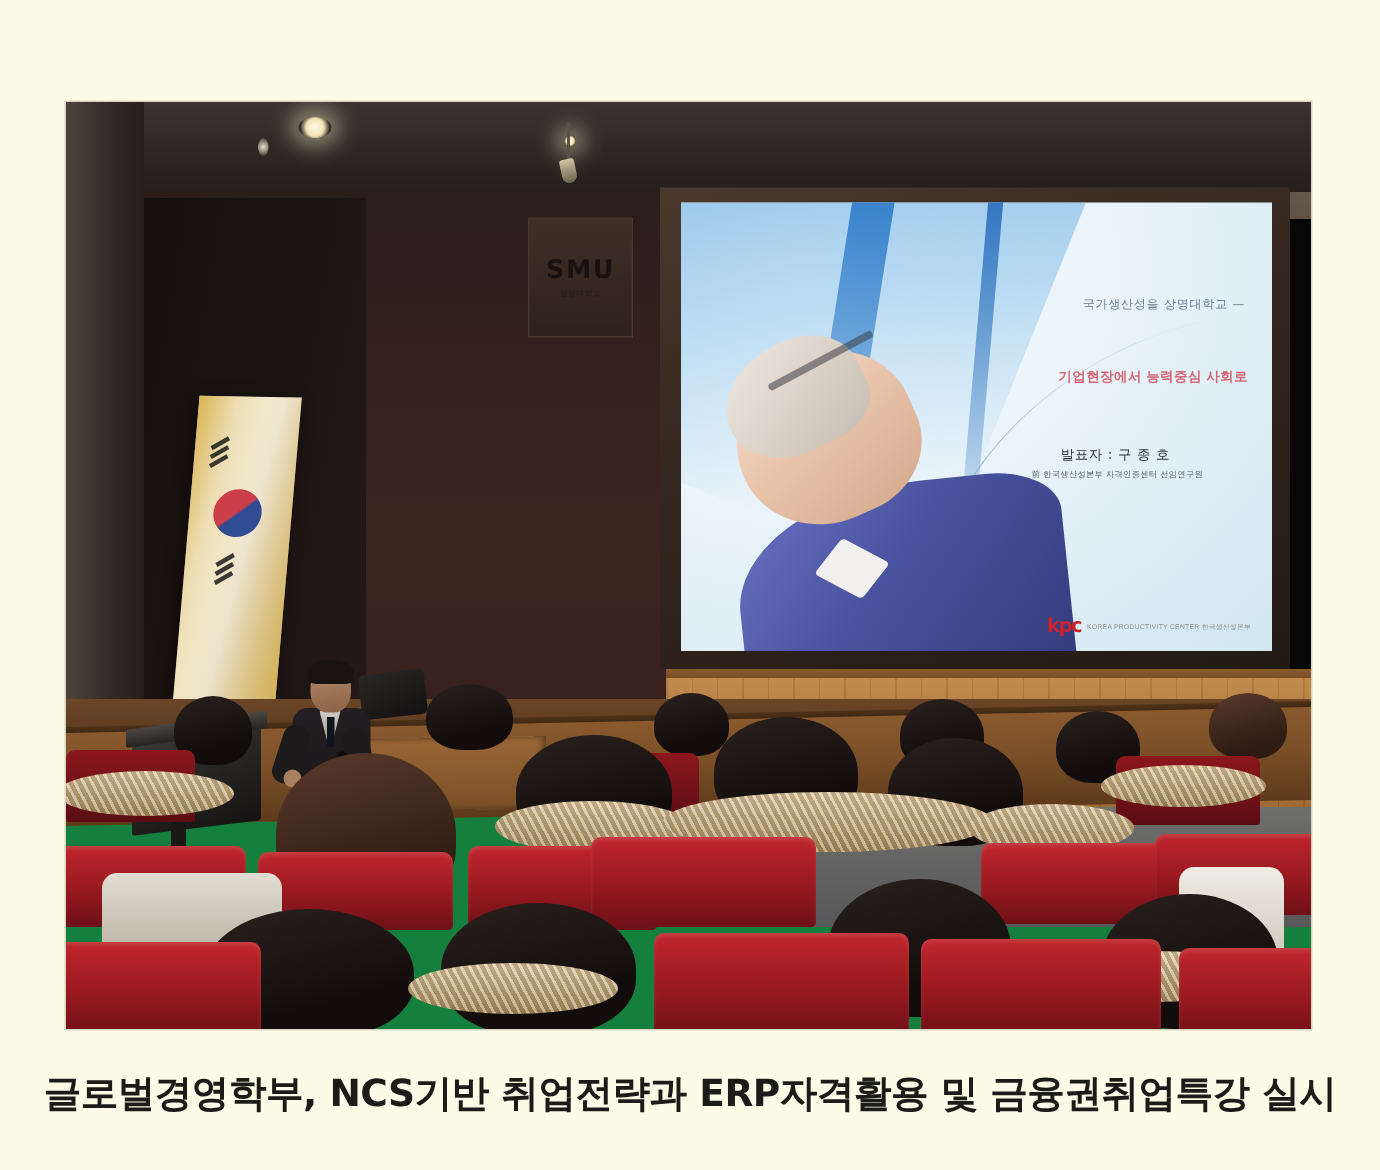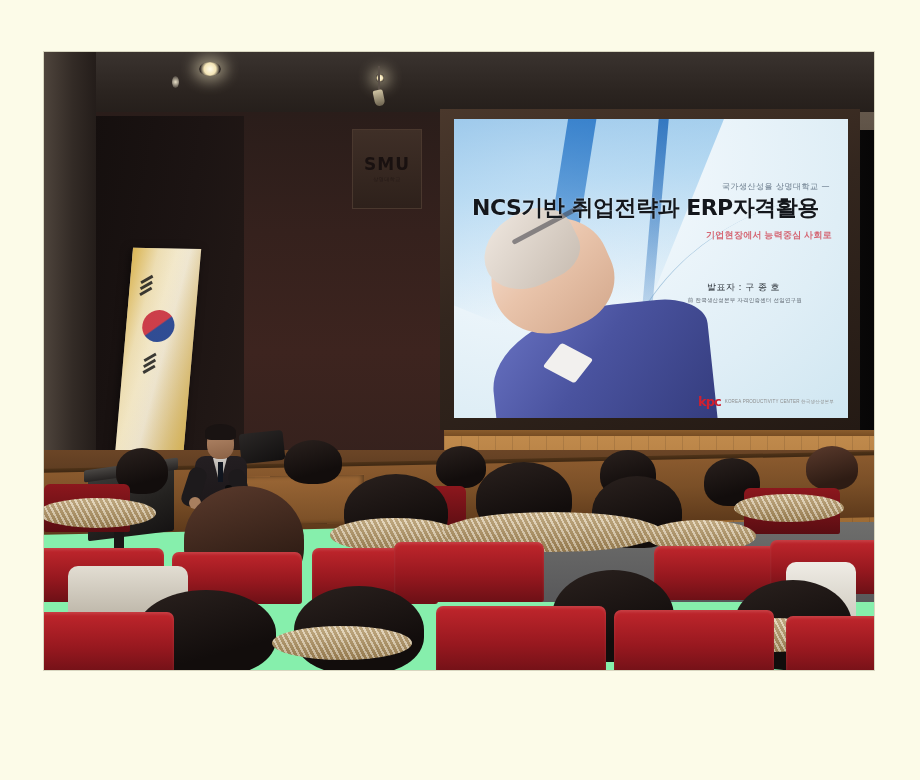--- a/index.html
+++ b/index.html
@@ -18,24 +18,24 @@
     position: relative;
     width: 920px;
     height: 780px;
     background: #fcfbe8;
   }
 
   
   .photo-frame {
     position: absolute;
     left: 44px;
-    top: 52px;
+    top: 68px;
     width: 830px;
     height: 618px;
-    background: #86efac;
+    background: #15803d;
     overflow: hidden;
     box-shadow: 0 0 0 1px #d8d6c0;
   }
 
   
   .ceiling {
     position: absolute;
     left: 0; top: 0;
     width: 100%; height: 90px;
     background: linear-gradient(180deg, #3a332f 0%, #2b2420 45%, #1d1714 100%);
@@ -202,21 +202,21 @@
   .slide-tagline {
     position: absolute;
     right: 16px; top: 110px;
     font-size: 9px;
     font-weight: 700;
     color: #d2505e;
     letter-spacing: .3px;
     white-space: nowrap;
     opacity: .85;
     filter: blur(.4px);
-    font-family: Liberation Serif, serif;
+    font-family: Liberation Sans, sans-serif;
   }
   .slide-presenter {
     position: absolute;
     right: 68px; top: 162px;
     font-size: 9px;
     color: #2c3239;
     letter-spacing: .4px;
     white-space: nowrap;
     font-family: "DejaVu Sans", sans-serif;
   }
@@ -601,21 +601,20 @@
 
         <div class="slide-person">
           <div class="person-body"></div>
           <div class="person-head"></div>
           <div class="person-hair"></div>
           <div class="person-glasses"></div>
           <div class="person-collar"></div>
         </div>
 
         <div class="slide-kicker">국가생산성을 상명대학교 —</div>
-        <div class="slide-title">NCS기반 취업전략과 ERP자격활용</div>
         <div class="slide-tagline">기업현장에서 능력중심 사회로</div>
         <div class="slide-presenter">발표자 : 구 종 호</div>
         <div class="slide-affiliation">前 한국생산성본부 자격인증센터 선임연구원</div>
 
         <div class="kpc-logo">
           <div class="kpc-mark">kpc</div>
           <div class="kpc-text">KOREA PRODUCTIVITY CENTER 한국생산성본부</div>
         </div>
       </div>
     </div>
@@ -702,14 +701,17 @@
       <div class="fur" style="left:656px; top:178px; width:140px; height:34px;"></div>
 
       <div class="seat" style="left:-20px; top:172px; width:150px; height:64px;"></div>
       <div class="seat" style="left:392px; top:166px; width:170px; height:70px;"></div>
       <div class="seat" style="left:570px; top:170px; width:160px; height:66px;"></div>
       <div class="seat" style="left:742px; top:176px; width:110px; height:62px;"></div>
     </div>
 
   </div>
 
+  <div class="caption">
+    <span class="caption-text">글로벌경영학부, NCS기반 취업전략과 ERP자격활용 및 금융권취업특강 실시</span>
+  </div>
 
 </div>
 
 </body></html>

